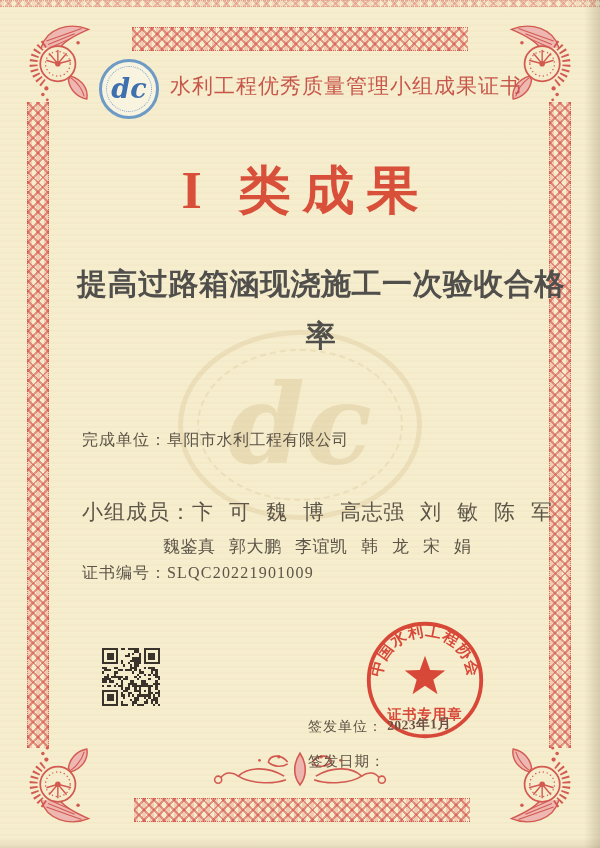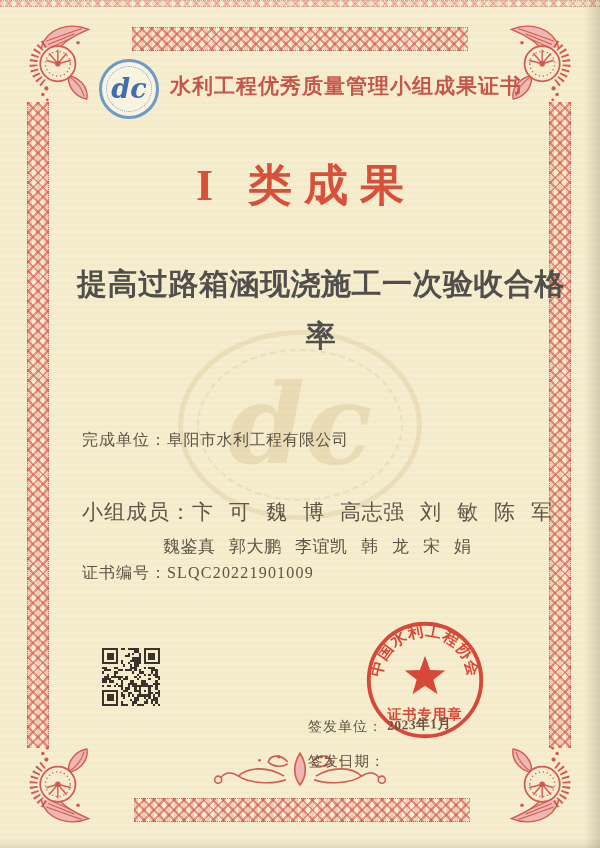--- a/index.html
+++ b/index.html
@@ -57,27 +57,27 @@
     position:absolute; inset:4px; border-radius:50%;
     border:1.5px dotted #7aa3cb;
   }
   .logo .mono {
     font-family:"DejaVu Serif","Liberation Serif",serif;
     font-style:italic; font-weight:bold; font-size:27px; color:#3e6fae; line-height:1;
     transform:translateY(-1px);
   }
   .header-title {
     position:absolute; left:170px; top:72px; width:372px;
-    font-size:21px; font-weight:bold; color:#c7564a; letter-spacing:1px;
+    font-size:21px; font-weight:normal; color:#c7564a; letter-spacing:1px;
   }
 
   
   .grade {
     position:absolute; left:0; top:156px; width:600px; text-align:center;
-    font-size:44px; font-weight:bold; color:#d84f3a; letter-spacing:12px;
+    font-size:52px; font-weight:bold; color:#d84f3a; letter-spacing:12px;
     text-indent:12px;
   }
 
   
   .achievement {
     position:absolute; left:55px; top:258px; width:490px; text-align:center;
     font-family:"Liberation Sans","DejaVu Sans",sans-serif;
     font-size:30px; font-weight:bold; color:#514f4c; line-height:52px;
     letter-spacing:.5px; word-break:break-all;margin-left:21px;
   }

